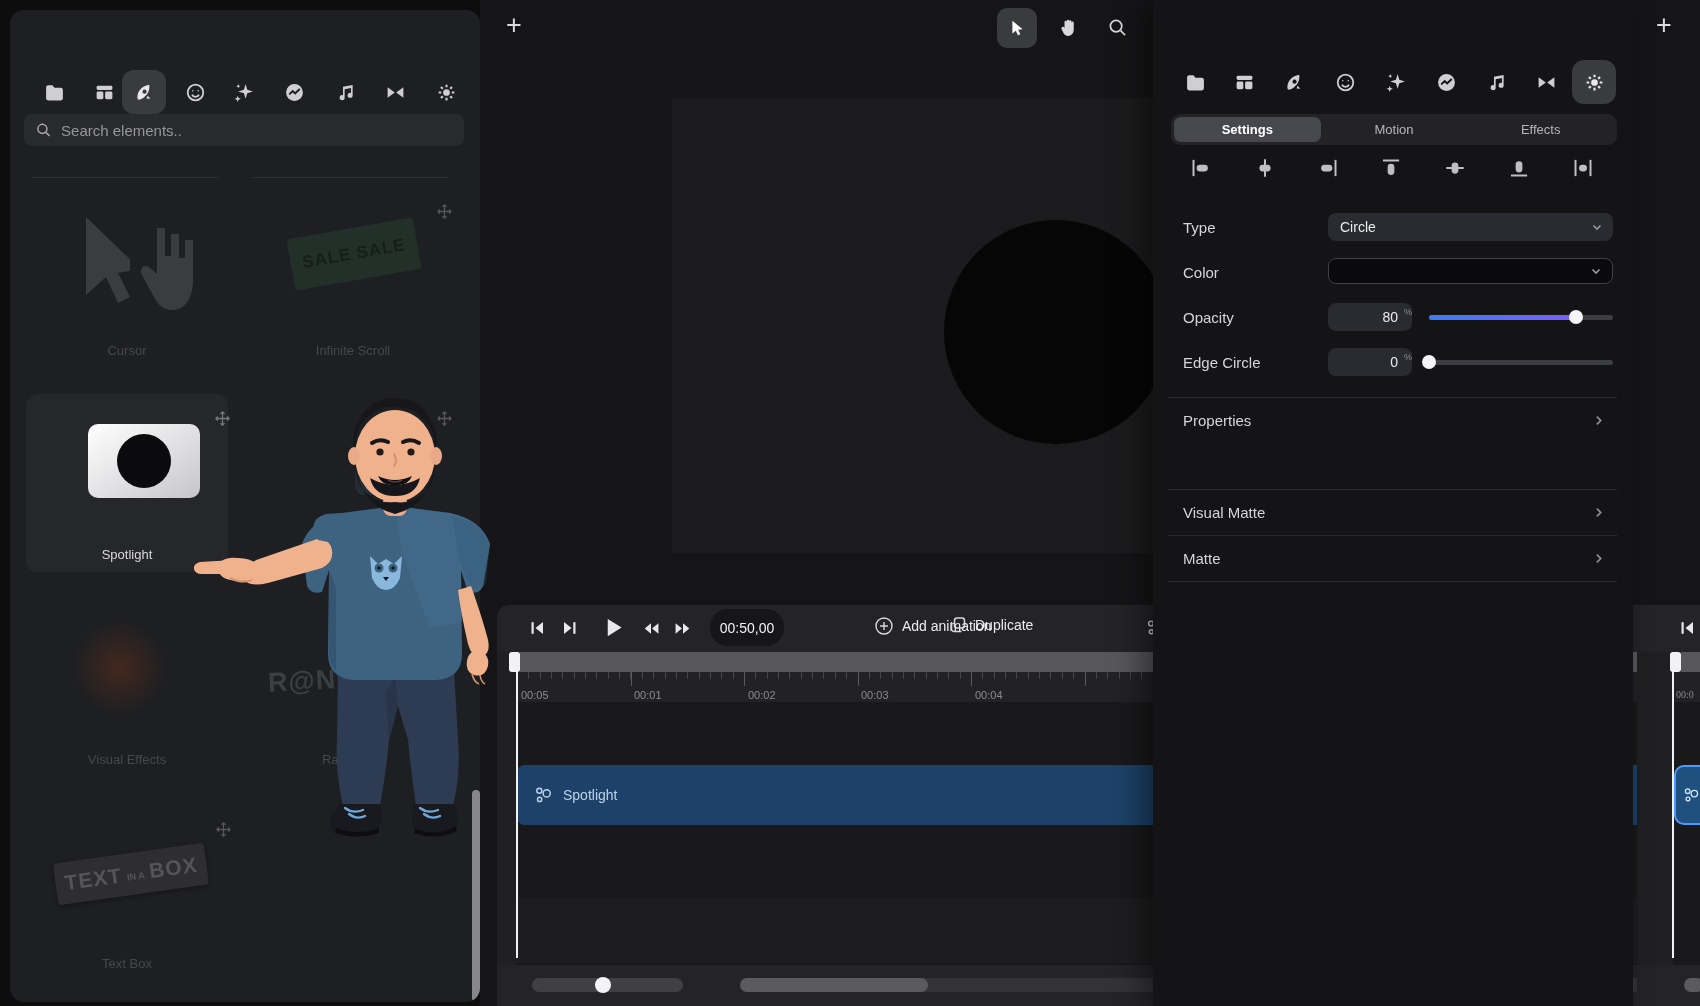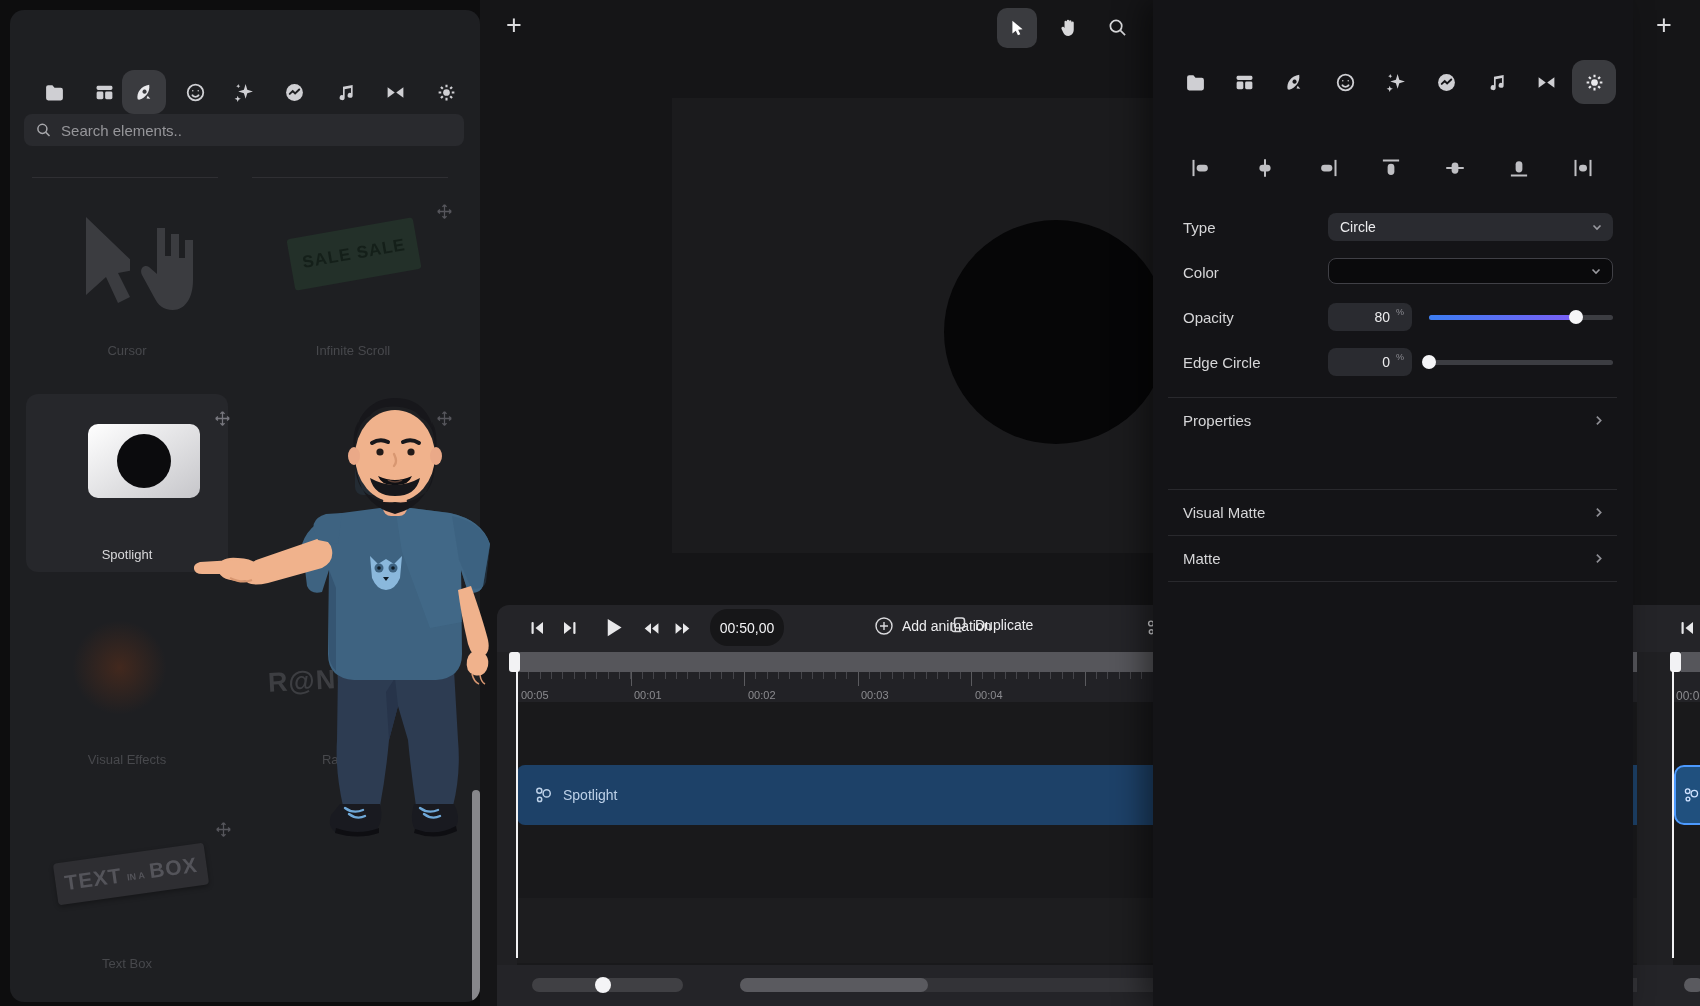--- a/index.html
+++ b/index.html
@@ -104,21 +104,21 @@
   .field-label { position:absolute; left:30px; font-size:15px; color:#d6d6d8; }
   .dropdown { position:absolute; left:175px; width:285px; height:28px; background:#2a2b30;
     border-radius:8px; display:flex; align-items:center; padding:0 10px 0 12px;
     font-size:14px; color:#ececee; cursor:pointer; }
   .dropdown .chev { margin-left:auto; color:#9a9aa0; }
   #color-swatch { position:absolute; left:175px; width:285px; height:26px; background:#0a0a0c;
     border:1px solid #404046; border-radius:8px; display:flex; align-items:center;
     padding:0 10px; cursor:pointer; }
   .numbox { position:absolute; left:175px; width:84px; height:28px; background:#2a2b30;
     border-radius:8px; display:flex; align-items:center; justify-content:flex-end;
-    padding-right:8px; font-size:14px; color:#ececee; }
+    padding-right:0; font-size:14px; color:#ececee; }
   .numbox .unit { font-size:9px; color:#8d8d93; margin-left:6px; align-self:flex-start; margin-top:4px; }
   .slider-track { position:absolute; left:276px; width:184px; height:5px; background:#3c3d42; border-radius:3px; }
   .slider-fill { height:5px; border-radius:3px; background:linear-gradient(to right,#3c7df2,#7a5ff5); }
   .slider-thumb { position:absolute; width:14px; height:14px; border-radius:50%; background:#f5f5f7; }
   .section-row { position:absolute; left:15px; width:449px; height:46px; display:flex;
     align-items:center; cursor:pointer; border-top:1px solid #29292d; }
   .section-row .s-label { margin-left:15px; font-size:15px; color:#d6d6d8; }
   .section-row .chev { margin-left:auto; margin-right:12px; color:#8e8e94; }
   #sections-bottom-line { left:15px; top:581px; width:449px; height:1px; background:#29292d; }
 
@@ -127,21 +127,21 @@
   #strip-gutter { left:0; top:47px; width:36px; height:313px; background:#202023; }
   #strip-tracks { left:36px; top:97px; width:27px; height:263px; background:#19191b; }
   #strip-scrub { left:44px; top:47px; width:19px; height:20px; background:#56565b; }
   #strip-ruler { left:36px; top:67px; width:27px; height:30px; background:#222226; }
   #strip-grip { left:33px; top:47px; width:11px; height:20px; background:#f2f2f4; border-radius:3px; z-index:6; }
   #strip-line { left:35px; top:47px; width:2px; height:306px; background:#f2f2f4; z-index:5; }
   #strip-clip { left:37px; top:160px; width:30px; height:60px; background:#20507e;
     border:2px solid #4c9aff; border-radius:10px 0 0 10px; display:flex; align-items:center;
     padding-left:6px; color:#cfe2ff; }
   #strip-scrollpill { left:47px; top:373px; width:20px; height:14px; background:#5a5a5f; border-radius:7px; }
-  #strip-ruler-label { left:39px; top:84px; font-size:12px; color:#8b8b8f; }
+  #strip-ruler-label { left:39px; top:84px; font-size:10px; color:#8b8b8f;font-family:Liberation Serif, serif; }
 
   #mascot { left:190px; top:392px; width:345px; height:452px; z-index:60; pointer-events:none; }
 </style>
 </head>
 <body>
 
 <div id="app">
 
   <div id="center-bg" class="abs"></div>
 
@@ -423,20 +423,25 @@
           <path d="M17.5,5 L10.7,10 L17.5,15 Z"></path>
         </svg>
     </div>
     <div class="nav-icon sel" style="left:419px;">
       <svg viewBox="0 0 20 20" fill="none" stroke="currentColor" stroke-width="2">
           <circle cx="10" cy="10" r="3.2" fill="currentColor" stroke="none"></circle>
           <path d="M10,2.5 V5 M10,15 V17.5 M2.5,10 H5 M15,10 H17.5 M4.7,4.7 L6.5,6.5 M13.5,13.5 L15.3,15.3 M4.7,15.3 L6.5,13.5 M13.5,6.5 L15.3,4.7"></path>
         </svg>
     </div>
 
+    <div id="tabs" class="abs">
+      <div class="tab active">Settings</div>
+      <div class="tab">Motion</div>
+      <div class="tab">Effects</div>
+    </div>
 
     <svg class="align-icon" style="left:38px;" viewBox="0 0 16 16">
         <line x1="2" y1="1.5" x2="2" y2="14.5" stroke="currentColor" stroke-width="1.6"></line>
         <rect x="4.5" y="5.3" width="9" height="5.4" rx="2.7" fill="currentColor"></rect>
       </svg>
     <svg class="align-icon" style="left:102px;" viewBox="0 0 16 16">
         <line x1="8" y1="1" x2="8" y2="15" stroke="currentColor" stroke-width="1.6"></line>
         <rect x="3.5" y="5.3" width="9" height="5.4" rx="2.7" fill="currentColor"></rect>
       </svg>
     <svg class="align-icon" style="left:165px;" viewBox="0 0 16 16">

